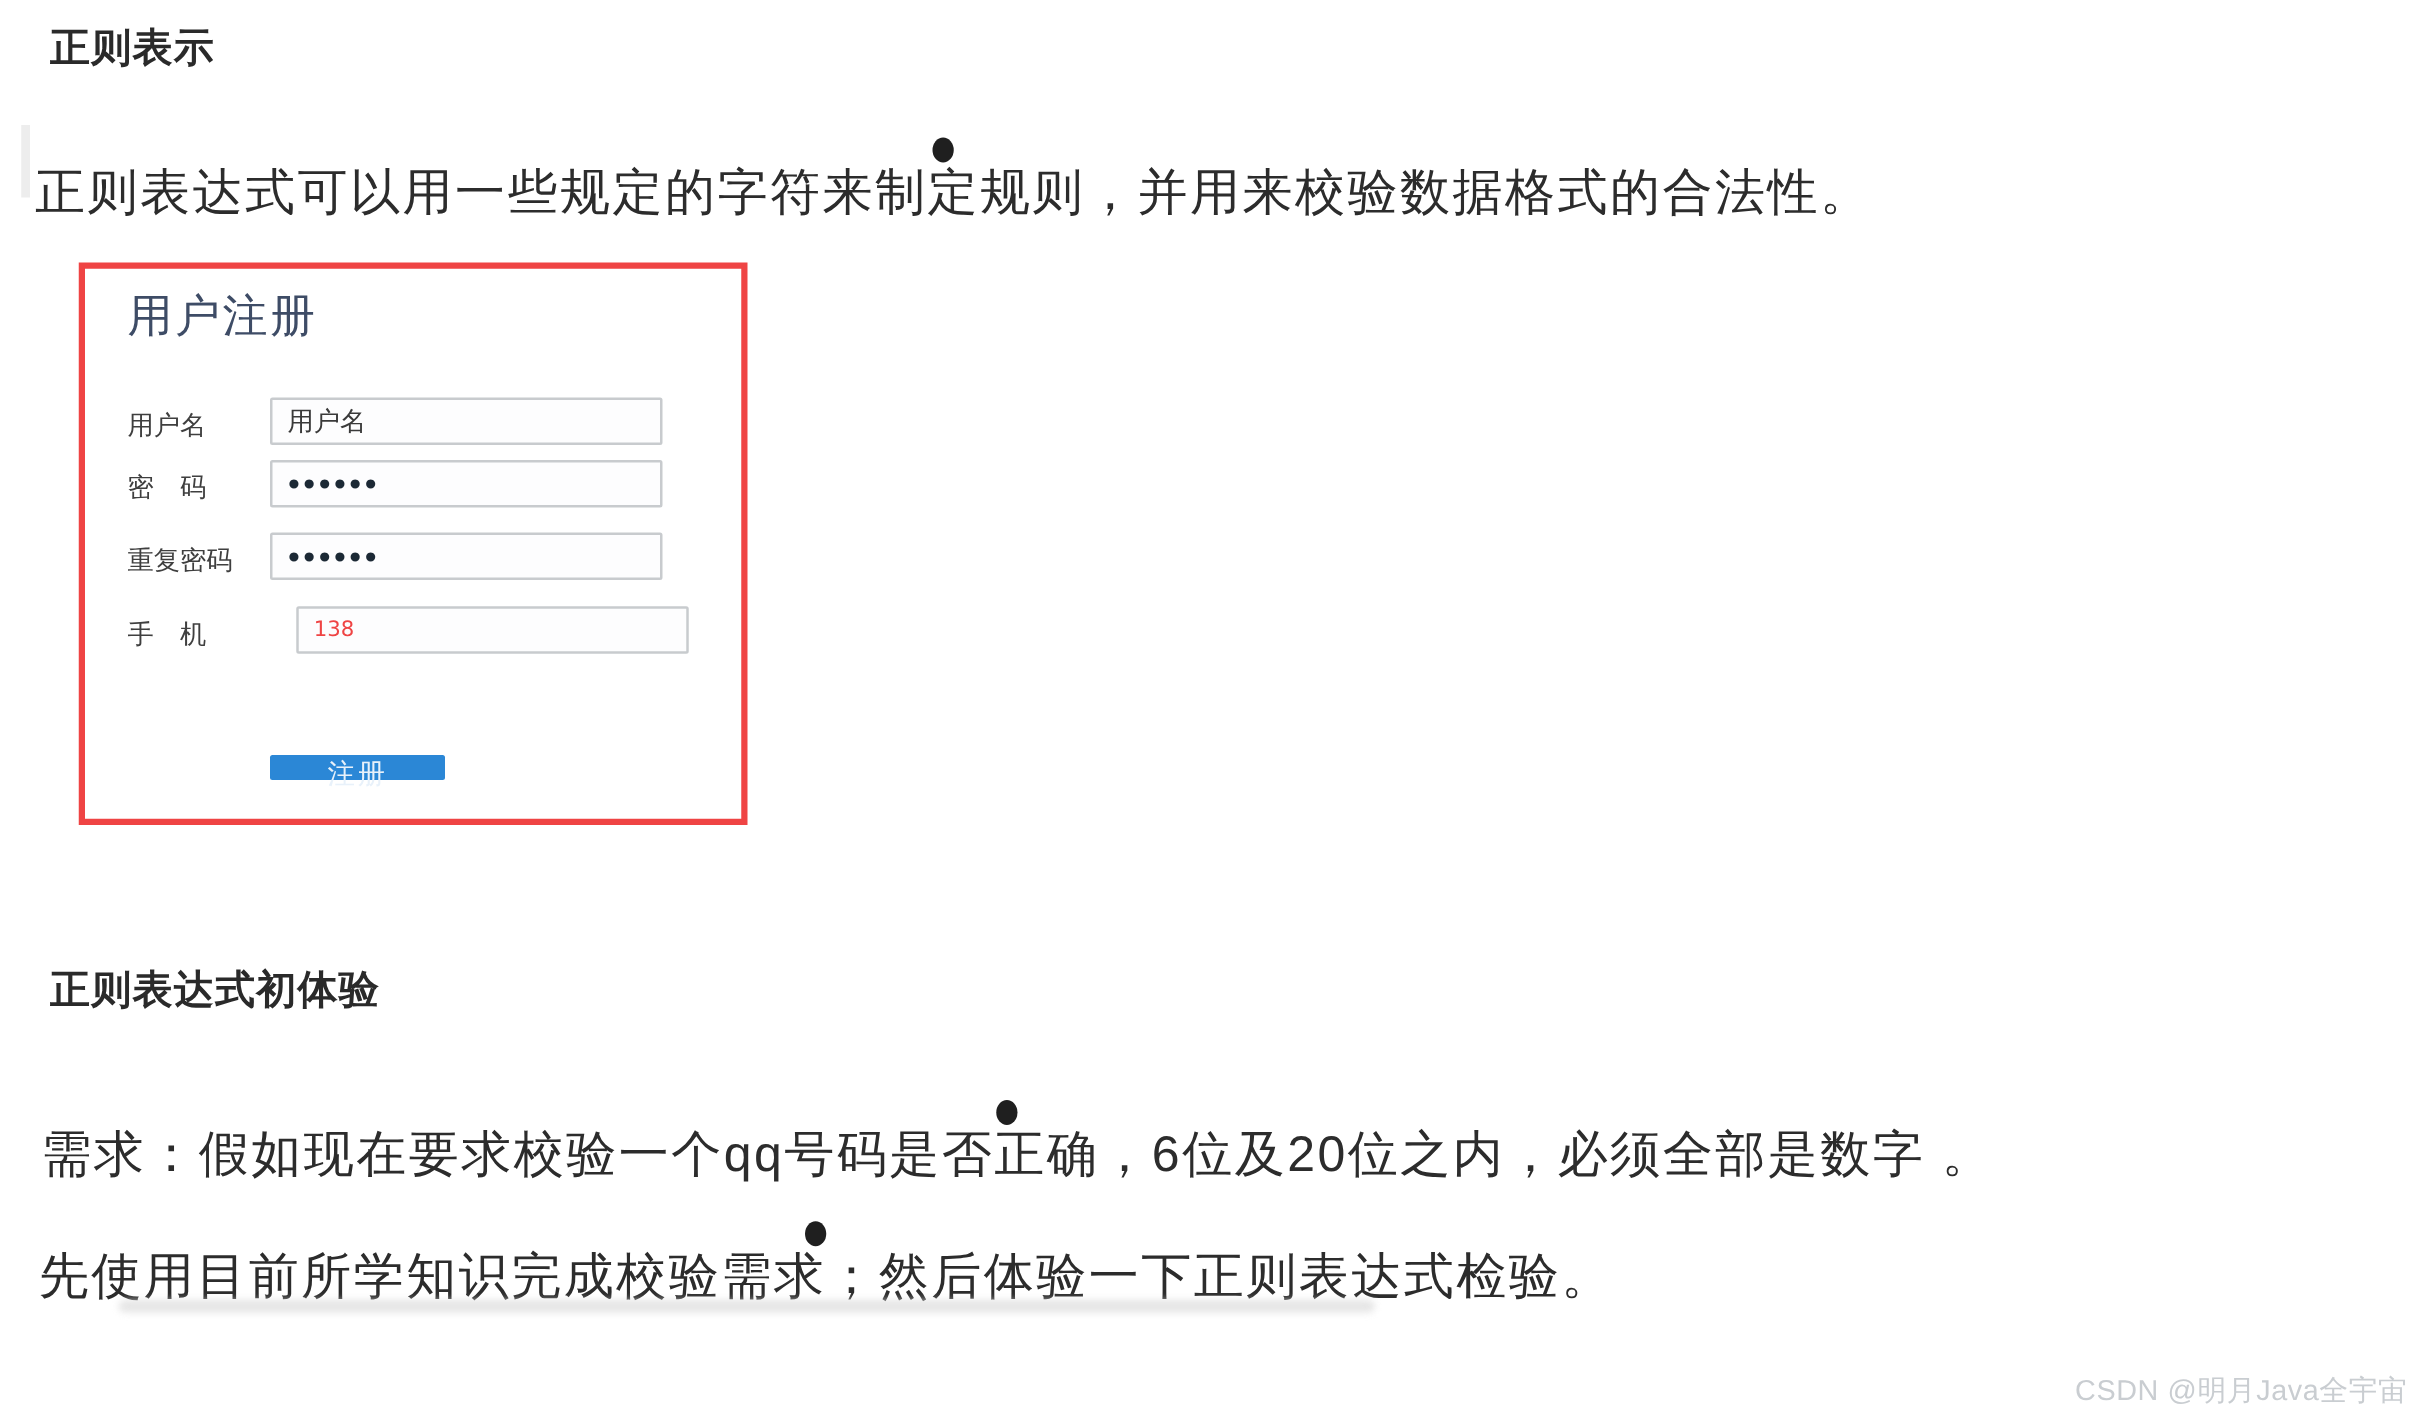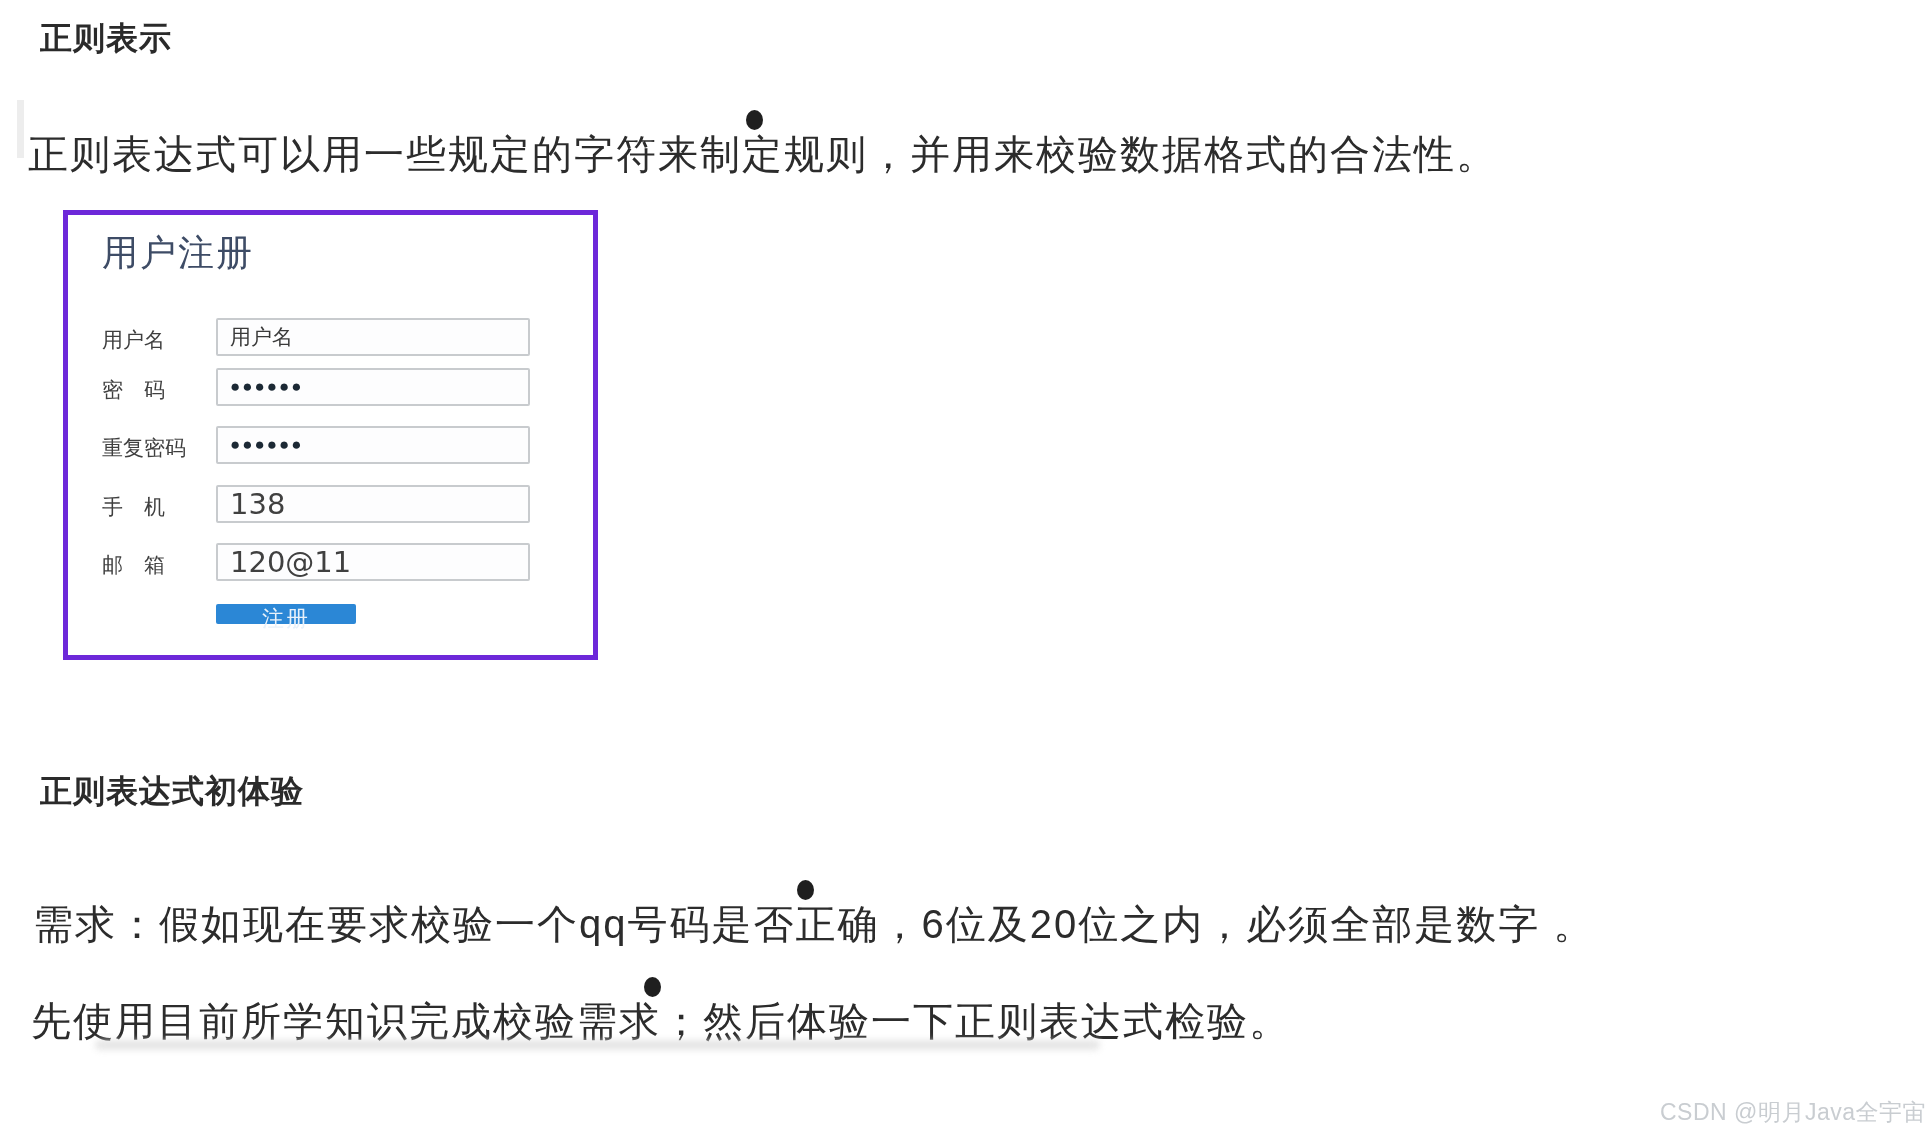--- a/index.html
+++ b/index.html
@@ -66,21 +66,21 @@
     border-radius:5px;
     filter:blur(3px);
     opacity:.75;
   }
 
   
   .regbox {
     position:absolute;
     left:63px; top:210px;
     width:535px; height:450px;
-    border:5px solid #6d28d9;
+    border:5px solid #ef4444;
     background:#ffffff;
   }
   .regbox-inner { position:absolute; inset:0; }
   .form-title {
     position:absolute;
     left:34px; top:14px;
     font-family:"Liberation Serif","DejaVu Serif",serif;
     font-size:36px;
     font-weight:400;
     color:#3e4c66;
@@ -109,21 +109,21 @@
     width:314px; height:38px;
     border:2px solid #c8cbce;
     border-radius:2px;
     background:#fdfdfe;
     padding:0 12px;
     outline:none;
     font-family:"Liberation Serif","DejaVu Serif",serif;
   }
   .val-dark  { font-size:21px; color:#3a3a3a; }
   .val-pass  { font-size:17px; color:#1c2935; font-weight:700; letter-spacing:2px; }
-  .val-light { font-family:"DejaVu Sans","Liberation Sans",sans-serif; font-size:29px; color:#404040; }
+  .val-light { font-family:"DejaVu Sans","Liberation Sans",sans-serif; font-size:17px; color:#ef4444;margin-left:21px; }
   .register-btn {
     position:absolute;
     left:148px; top:389px;
     width:140px; height:20px;
     background:#2b87d6;
     border:none;
     border-radius:2px;
     color:#e8f1fa;
     font-size:22px;
     letter-spacing:2px;
@@ -171,24 +171,20 @@
     <div class="form-row row-3">
       <span class="field-label">重复密码</span>
       <input class="field-input val-pass" type="text" readonly="" value="●●●●●●" style="">
     </div>
 
     <div class="form-row row-4">
       <span class="field-label">手　机</span>
       <input class="field-input val-light" type="text" readonly="" value="138" style="">
     </div>
 
-    <div class="form-row row-5">
-      <span class="field-label">邮　箱</span>
-      <input class="field-input val-light" type="text" readonly="" value="120@11" style="">
-    </div>
 
     <button class="register-btn">注册</button>
   </div>
 </div>
 
 <div id="title2" class="h-title">正则表达式初体验</div>
 
 <div id="bullet2" class="bullet-row">
   <span class="bullet-dot"></span>
   <span class="bullet-text">需求：假如现在要求校验一个qq号码是否正确，6位及20位之内，必须全部是数字 。</span>

